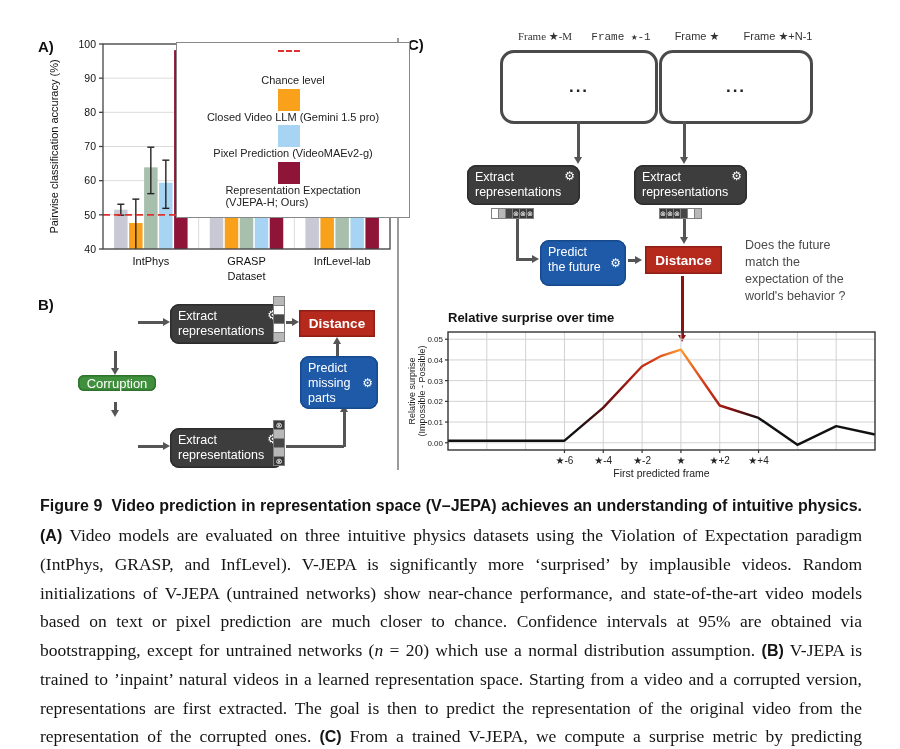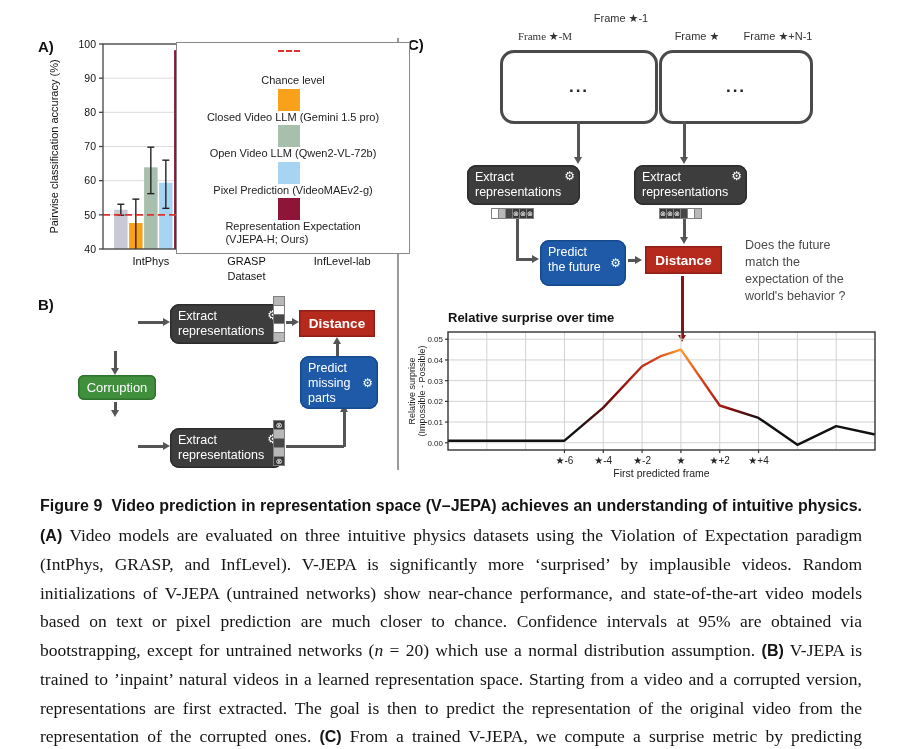--- a/index.html
+++ b/index.html
@@ -162,24 +162,20 @@
   <div class="legend" id="legendA">
       <div class="lrow">
         <span class="lswatch" style="height: 0px; border-top: 2.5px dashed rgb(224, 49, 49);"></span>
         <span class="llabel">Chance level</span>
       </div>
       <div class="lrow">
         <span class="lswatch" style="background: rgb(249, 161, 27);"></span>
         <span class="llabel">Closed Video LLM (Gemini 1.5 pro)</span>
       </div>
       <div class="lrow">
-        <span class="lswatch" style="background: rgb(169, 191, 174);"></span>
-        <span class="llabel">Open Video LLM (Qwen2-VL-72b)</span>
-      </div>
-      <div class="lrow">
         <span class="lswatch" style="background: rgb(166, 212, 242);"></span>
         <span class="llabel">Pixel Prediction (VideoMAEv2-g)</span>
       </div>
       <div class="lrow">
         <span class="lswatch" style="background: rgb(142, 21, 55);"></span>
         <span class="llabel">Representation Expectation
 (VJEPA-H; Ours)</span>
       </div>
     </div>
 
@@ -195,21 +191,21 @@
       <span class="sq-filled"></span>
       <span class="sq-empty"></span>
       <span class="sq-shaded"></span>
     </div>
   <div class="al" style="left:286px;top:321px;width:8px;height:2.5px;"></div>
   <div class="ah r" style="left:292px;top:318px;"></div>
   <div class="redbox" style="left:299px;top:310px;width:76px;height:27px;">Distance</div>
 
   <div class="al" style="left:114px;top:351px;width:2.5px;height:17px;"></div>
   <div class="ah d" style="left:111px;top:368px;"></div>
-  <div class="greenbox" style="left:78px;top:375px;width:78px;height:25px;">Corruption</div>
+  <div class="greenbox" style="left:78px;top:375px;width:78px;height:16px;">Corruption</div>
   <div class="al" style="left:114px;top:402px;width:2.5px;height:9px;"></div>
   <div class="ah d" style="left:111px;top:410px;"></div>
 
   <div class="al" style="left:138px;top:445px;width:27px;height:2.5px;"></div>
   <div class="ah r" style="left:163px;top:442px;"></div>
   <div class="darkbox" style="left:170px;top:428px;width:97px;height:30px;"><span>Extract
 representations</span><span class="gear">⚙</span></div>
   <div class="strip v" style="left:273px;top:421px;">
       <span class="sq-crossed">⊗</span>
       <span class="sq-shaded"></span>
@@ -225,21 +221,21 @@
 missing
 parts</span><span class="gear-mid">⚙</span></div>
   <div class="al" style="left:336px;top:343px;width:2.5px;height:13px;"></div>
   <div class="ah u" style="left:333px;top:337px;"></div>
 
   <div class="divider"></div>
 
   <div class="panel-label" style="left:408px;top:36px;">C)</div>
 
   <span class="frame-label" style="left:545px;top:30px;font-family:Liberation Serif, serif;">Frame ★-M</span>
-  <span class="frame-label" style="left:621px;top:12px;">Frame ★-1</span>
+  <span class="frame-label" style="left:621px;top:30px;font-family:Liberation Mono, monospace;">Frame ★-1</span>
   <span class="frame-label" style="left:697px;top:30px;">Frame ★</span>
   <span class="frame-label" style="left:778px;top:30px;">Frame ★+N-1</span>
 
   <div class="clip" style="left:500px;top:50px;width:152px;height:68px;">
       <span class="dots">...</span>
     </div>
   <div class="clip" style="left:659px;top:50px;width:148px;height:68px;">
       <span class="dots">...</span>
     </div>
 

